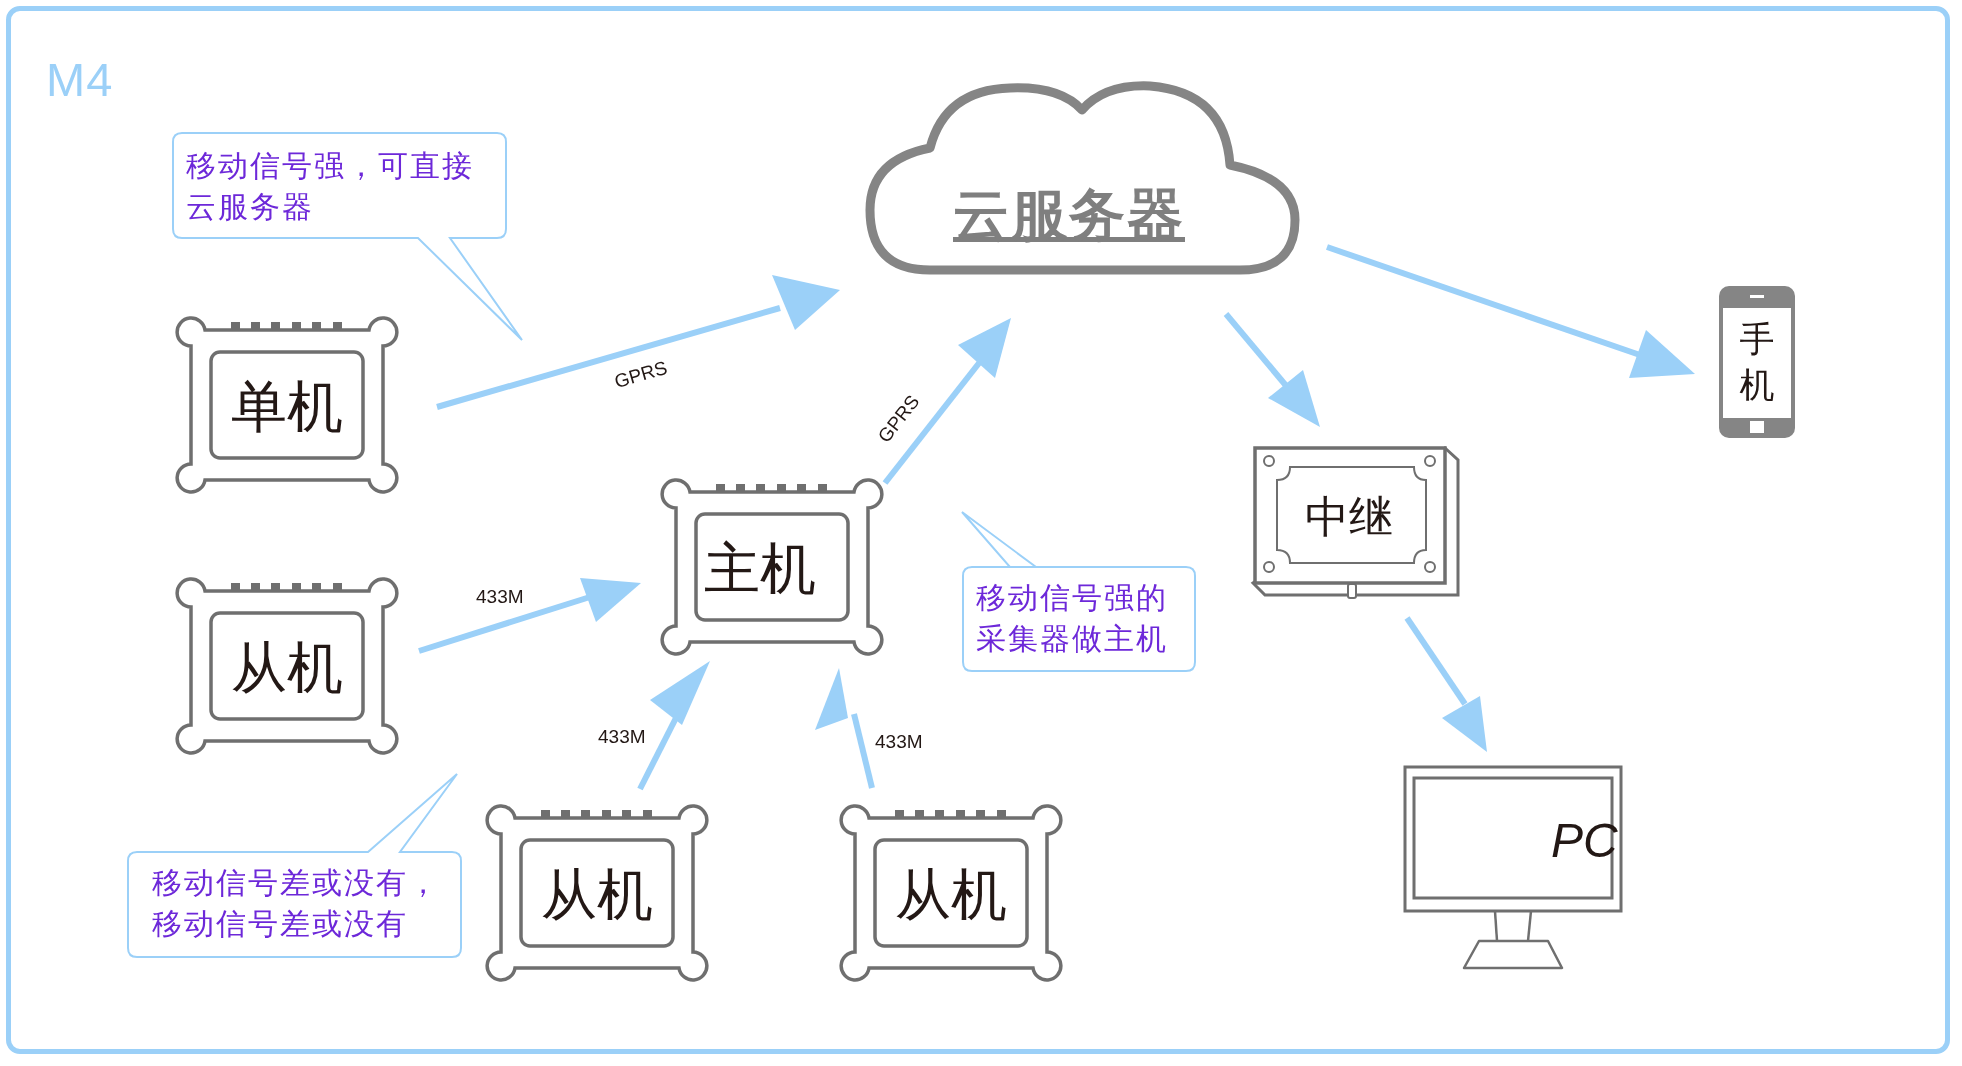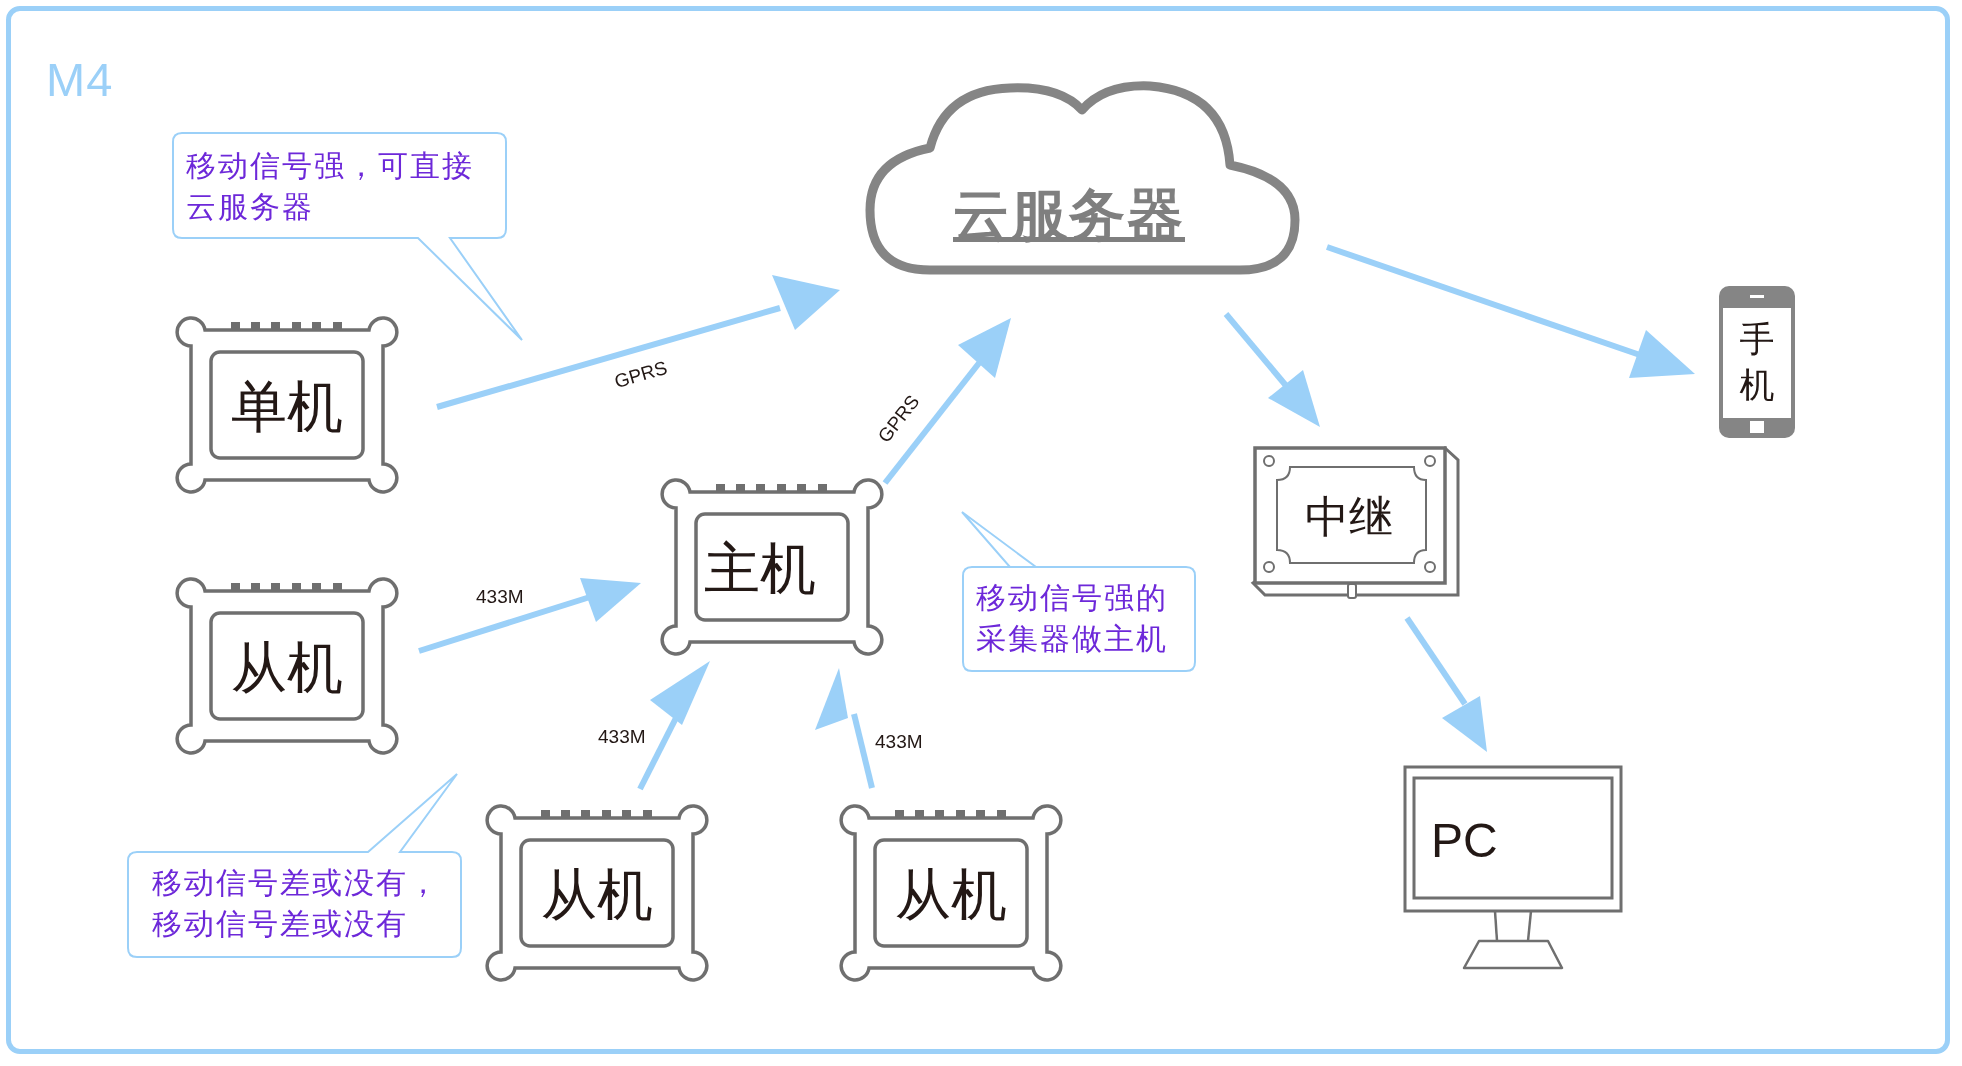--- a/index.html
+++ b/index.html
@@ -136,19 +136,19 @@
 </div>
 
 <div class="dev-text" style="left:211px;top:370px;width:152px;">单机</div>
 <div class="dev-text" style="left:696px;top:532px;width:128px;">主机</div>
 <div class="dev-text" style="left:211px;top:631px;width:152px;">从机</div>
 <div class="dev-text" style="left:521px;top:858px;width:152px;">从机</div>
 <div class="dev-text" style="left:875px;top:858px;width:152px;">从机</div>
 
 <div class="relay-text" style="left:1305px;top:488px;">中继</div>
 <div class="phone-text" style="left:1732px;top:316px;">手机</div>
-<div class="pc-text" style="left:1431px;top:813px;">PC</div>
+<div class="pc-text" style="left:1551px;top:813px;font-style:italic;">PC</div>
 
 <div class="lbl" style="left:614px;top:364px;transform:rotate(-16deg);">GPRS</div>
 <div class="lbl" style="left:872px;top:408px;transform:rotate(-52deg);">GPRS</div>
 <div class="lbl" style="left:476px;top:586px;">433M</div>
 <div class="lbl" style="left:598px;top:726px;">433M</div>
 <div class="lbl" style="left:875px;top:731px;">433M</div>
 
 </body></html>

